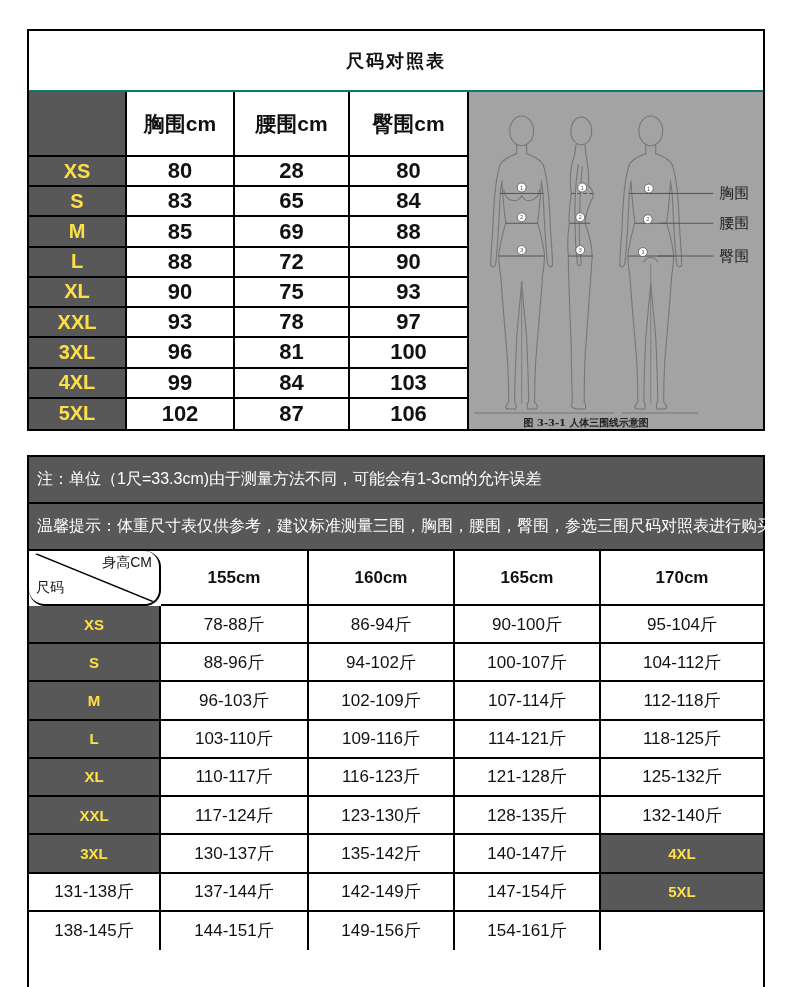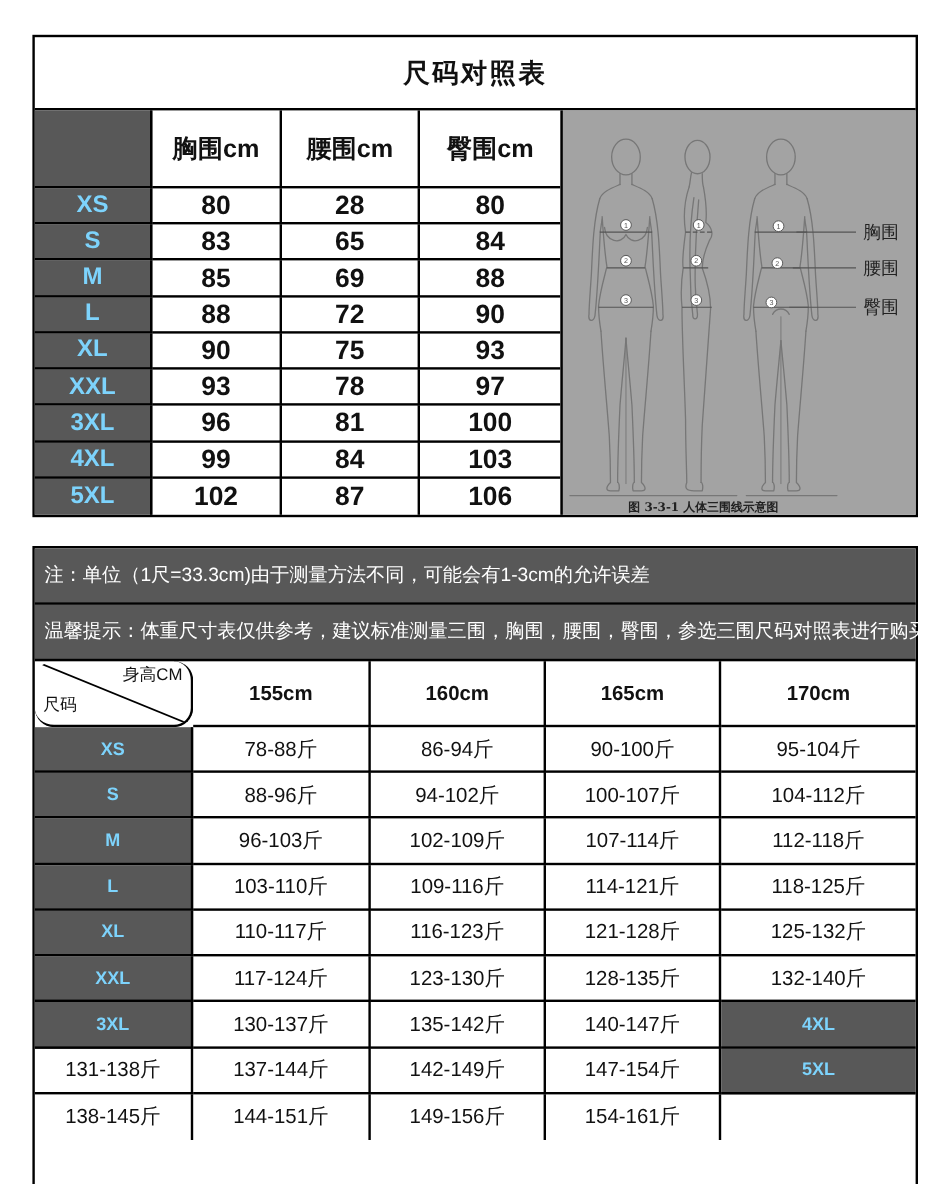--- a/index.html
+++ b/index.html
@@ -6,28 +6,28 @@
   body{
     width:790px;height:987px;background:#ffffff;position:relative;overflow:hidden;
     font-family:"Liberation Sans",sans-serif;color:#111;
     -webkit-font-smoothing:antialiased;
   }
   .box{position:absolute;left:27px;width:738px;border:2px solid #000;box-sizing:border-box;background:#fff;}
   #top-box{top:29px;height:402px;}
   #bottom-box{top:455px;height:632px;}
 
   
-  .title-row{height:59px;border-bottom:2px solid #000000;display:flex;align-items:center;justify-content:center;
-    font-size:22px;font-weight:bold;letter-spacing:2px;}
+  .title-row{height:59px;border-bottom:2px solid #0f766e;display:flex;align-items:center;justify-content:center;
+    font-size:18px;font-weight:bold;letter-spacing:2px;}
   .top-content{display:flex;height:337px;}
   .st{width:438px;display:grid;grid-template-columns:98px 108px 115px 1fr;grid-template-rows:65px repeat(9,1fr);}
   .st > div{border-right:2px solid #000;border-bottom:2px solid #000;display:flex;align-items:center;justify-content:center;box-sizing:border-box;}
   .st > div:nth-child(4n){border-right:none;}
   .st > div:nth-child(n+37){border-bottom:none;}
-  .dark{background:#585858;color:#7dd3fc;}
+  .dark{background:#585858;color:#fde047;}
   .st-head{font-size:21px;font-weight:bold;}
   .st-size{font-size:20px;font-weight:bold;}
   .st-val{font-size:22px;font-weight:bold;}
   .figure-panel{flex:1;border-left:2px solid #000;position:relative;background:#a3a3a3;}
   .figure-panel svg{position:absolute;inset:0;width:100%;height:100%;}
 
   
   .note{background:#585858;color:#fff;height:45px;border-bottom:2px solid #000;display:flex;align-items:center;
     padding:0 6px 0 8px;font-size:16px;font-weight:500;white-space:nowrap;}
   .wt{display:grid;grid-template-columns:132px 148px 146px 146px 1fr;grid-template-rows:55px repeat(9,1fr);height:399px;}

